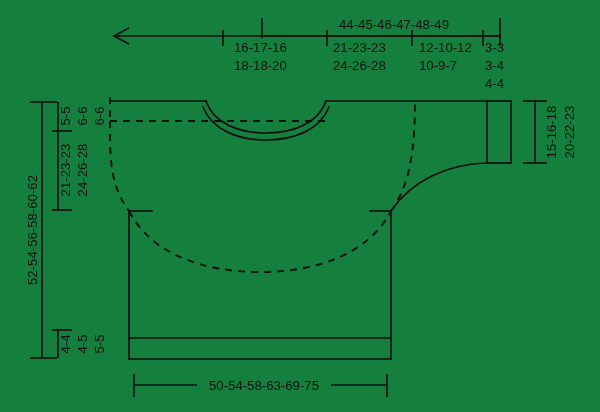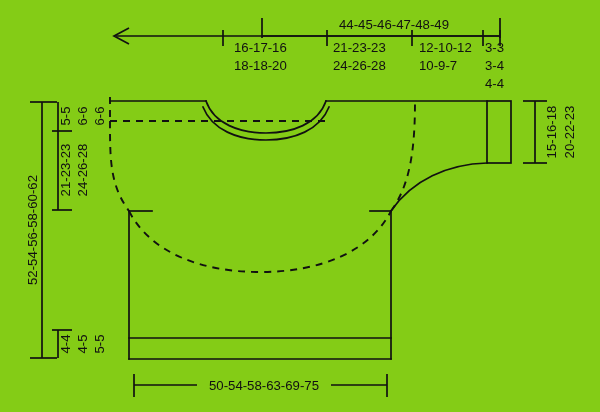--- a/index.html
+++ b/index.html
@@ -8,21 +8,21 @@
     padding: 0;
     background: #ffffff;
   }
   body {
     font-family: "Liberation Sans", sans-serif;
   }
   #diagram-root {
     position: relative;
     width: 600px;
     height: 412px;
-    background: #84cc16;
+    background: #15803d;
     overflow: hidden;
   }
   #schematic-svg {
     position: absolute;
     left: 0;
     top: 0;
     width: 600px;
     height: 412px;
     display: block;
   }

